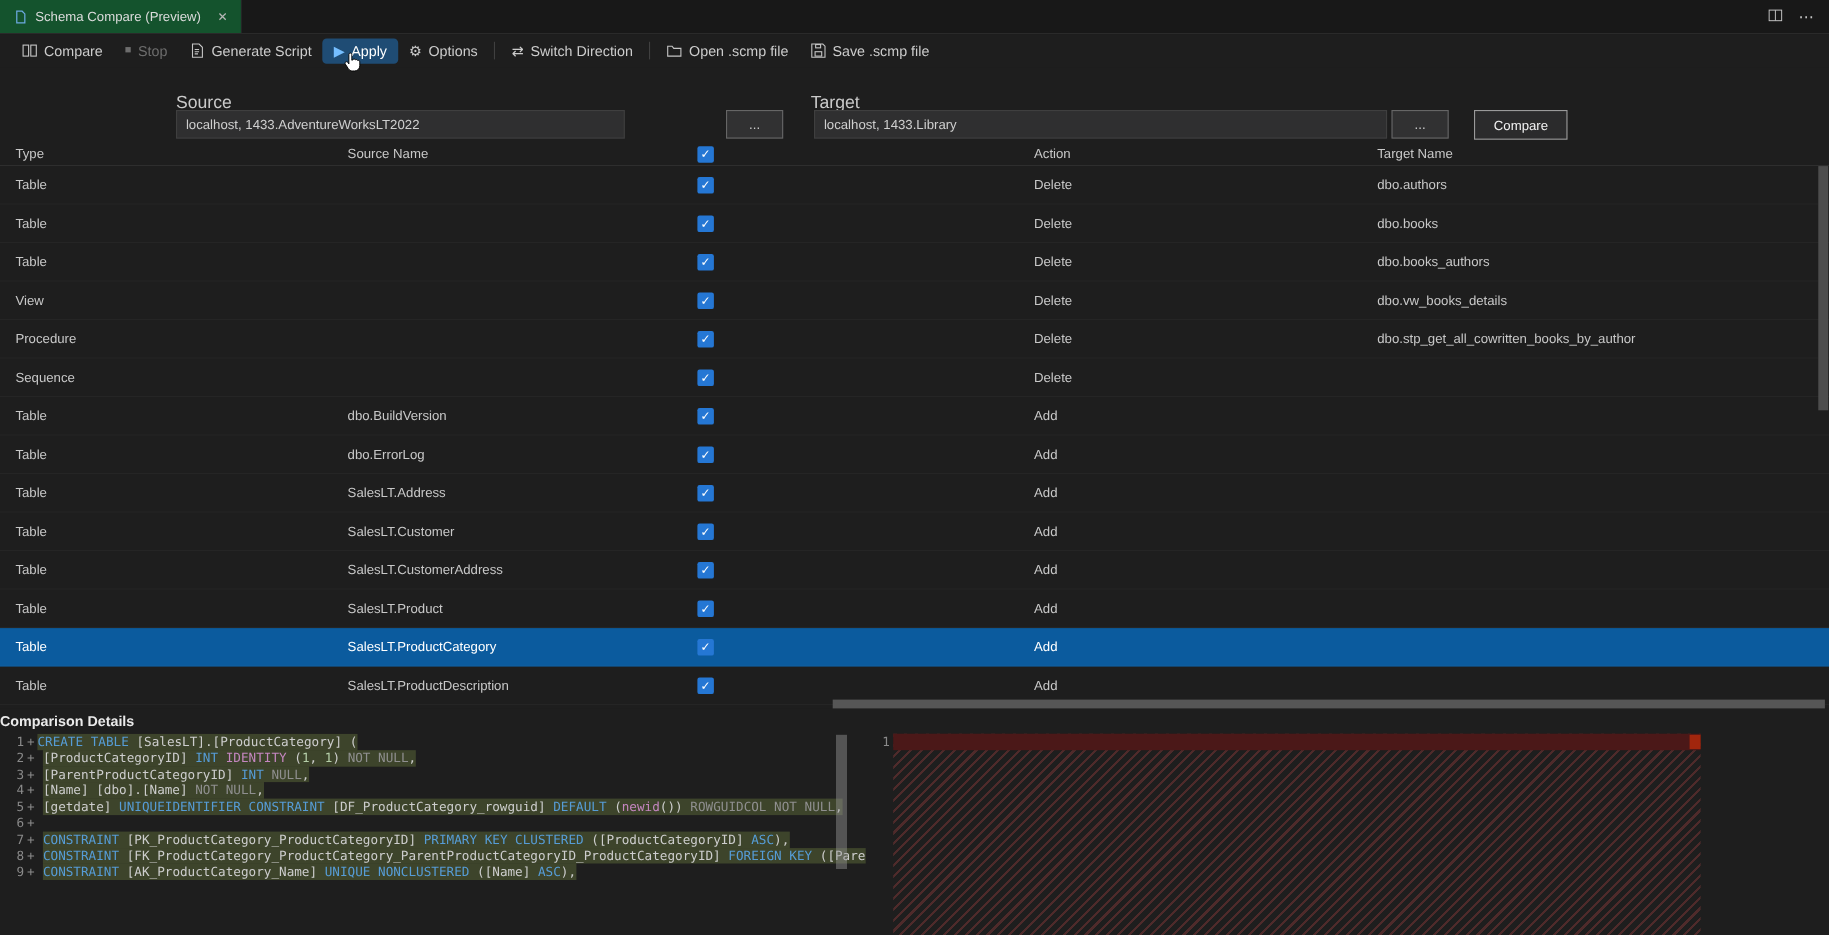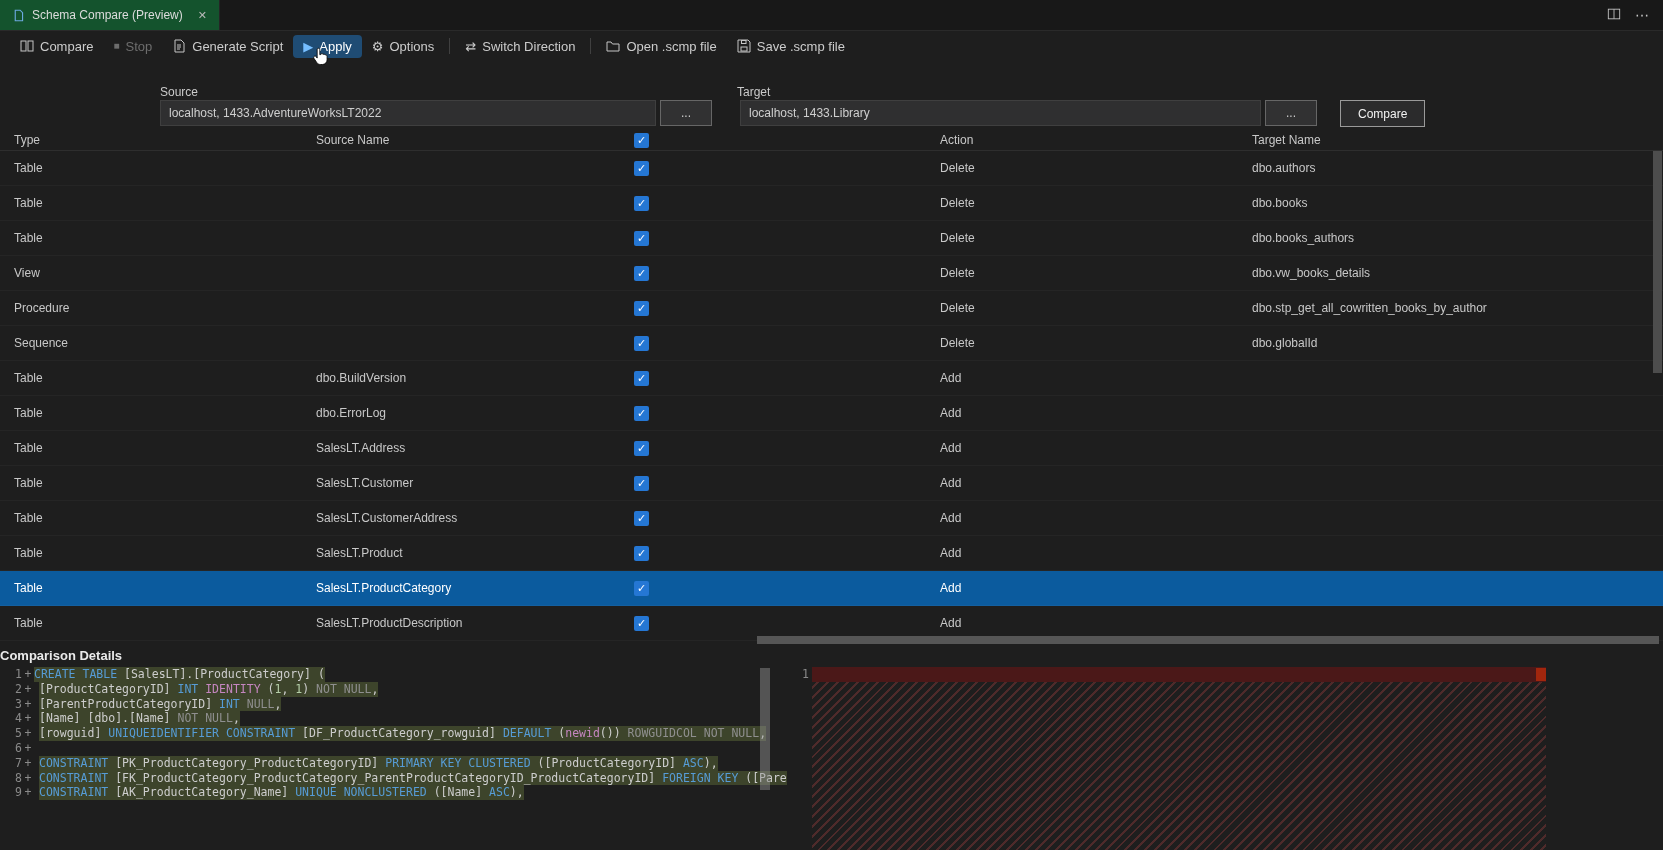--- a/index.html
+++ b/index.html
@@ -20,25 +20,25 @@
   .tb-sep { width:1px; height:16px; background:#404040; margin:0 5px; }
   .tb-glyph { font-size:13px; line-height:1; }
   .tb-glyph.play { color:#75beff; }
   .tb-glyph.stop { color:#6d6d6d; font-size:10px; }
   .tb-icon svg { display:block; }
 
   
   .cursor { position:absolute; left:311px; top:47px; width:20px; height:20px; z-index:60; }
 
   
-  .conn-label { position:absolute; font-size:12px; color:#cacaca; }
+  .conn-label { position:absolute; font-size:16px; color:#cacaca; }
   .lbl-source { left:160px; top:85px; }
   .lbl-target { left:737px; top:85px; }
   .input { position:absolute; height:26px; background:#2f2f30; border:1px solid #3f3f3f; color:#cfcfcf; font-size:12px; padding:0 8px; font-family:"Liberation Sans",sans-serif; }
-  .input-source { left:160px; top:100px; width:496px; }
+  .input-source { left:160px; top:100px; width:408px; }
   .input-target { left:740px; top:100px; width:521px; }
   .btn-ellipsis { position:absolute; top:100px; width:52px; height:26px; background:#313132; border:1px solid #666666; color:#cccccc; font-size:12px; cursor:pointer; }
   .browse-source { left:660px; }
   .browse-target { left:1265px; }
   .btn-compare { position:absolute; left:1340px; top:100px; height:27px; padding:0 17px; background:#2b2b2c; border:1px solid #9a9a9a; color:#f2f2f2; font-size:12px; cursor:pointer; }
 
   
   .grid-header, .grid-row { display:grid; grid-template-columns:316px 314px 310px 312px 1fr; align-items:center; font-size:12px; }
   .grid-header { position:absolute; top:130px; left:0; right:0; height:21px; color:#c8c8c8; border-bottom:1px solid #2e2e2e; }
   .grid-body { position:absolute; top:151px; left:0; right:0; height:490px; overflow:hidden; }
@@ -238,21 +238,20 @@
 
   <div class="grid-row">
     <div class="cell type">Sequence</div>
     <div class="cell"></div>
     <div class="cell">
       <span class="checkbox">
           <span class="tick">✓</span>
         </span>
     </div>
     <div class="cell">Delete</div>
-    <div class="cell">dbo.globalId</div>
   </div>
 
   <div class="grid-row">
     <div class="cell type">Table</div>
     <div class="cell">dbo.BuildVersion</div>
     <div class="cell">
       <span class="checkbox">
           <span class="tick">✓</span>
         </span>
     </div>
@@ -372,21 +371,21 @@
 
   <div class="code-line">
     <span class="ln">4</span>
     <span class="sign">+</span>
     <span class="code-text ind"><span class="tk-id">[Name] [dbo].[Name] </span><span class="tk-dim">NOT NULL</span><span class="tk-id">,</span></span>
   </div>
 
   <div class="code-line">
     <span class="ln">5</span>
     <span class="sign">+</span>
-    <span class="code-text ind"><span class="tk-id">[rowguid] </span><span class="tk-kw">UNIQUEIDENTIFIER CONSTRAINT</span><span class="tk-id"> [DF_ProductCategory_rowguid] </span><span class="tk-kw">DEFAULT</span><span class="tk-id"> (</span><span class="tk-fn">newid</span><span class="tk-id">()) </span><span class="tk-dim">ROWGUIDCOL NOT NULL</span><span class="tk-id">,</span></span>
+    <span class="code-text ind"><span class="tk-id">[getdate] </span><span class="tk-kw">UNIQUEIDENTIFIER CONSTRAINT</span><span class="tk-id"> [DF_ProductCategory_rowguid] </span><span class="tk-kw">DEFAULT</span><span class="tk-id"> (</span><span class="tk-fn">newid</span><span class="tk-id">()) </span><span class="tk-dim">ROWGUIDCOL NOT NULL</span><span class="tk-id">,</span></span>
   </div>
 
   <div class="code-line">
     <span class="ln">6</span>
     <span class="sign">+</span>
   </div>
 
   <div class="code-line">
     <span class="ln">7</span>
     <span class="sign">+</span>

